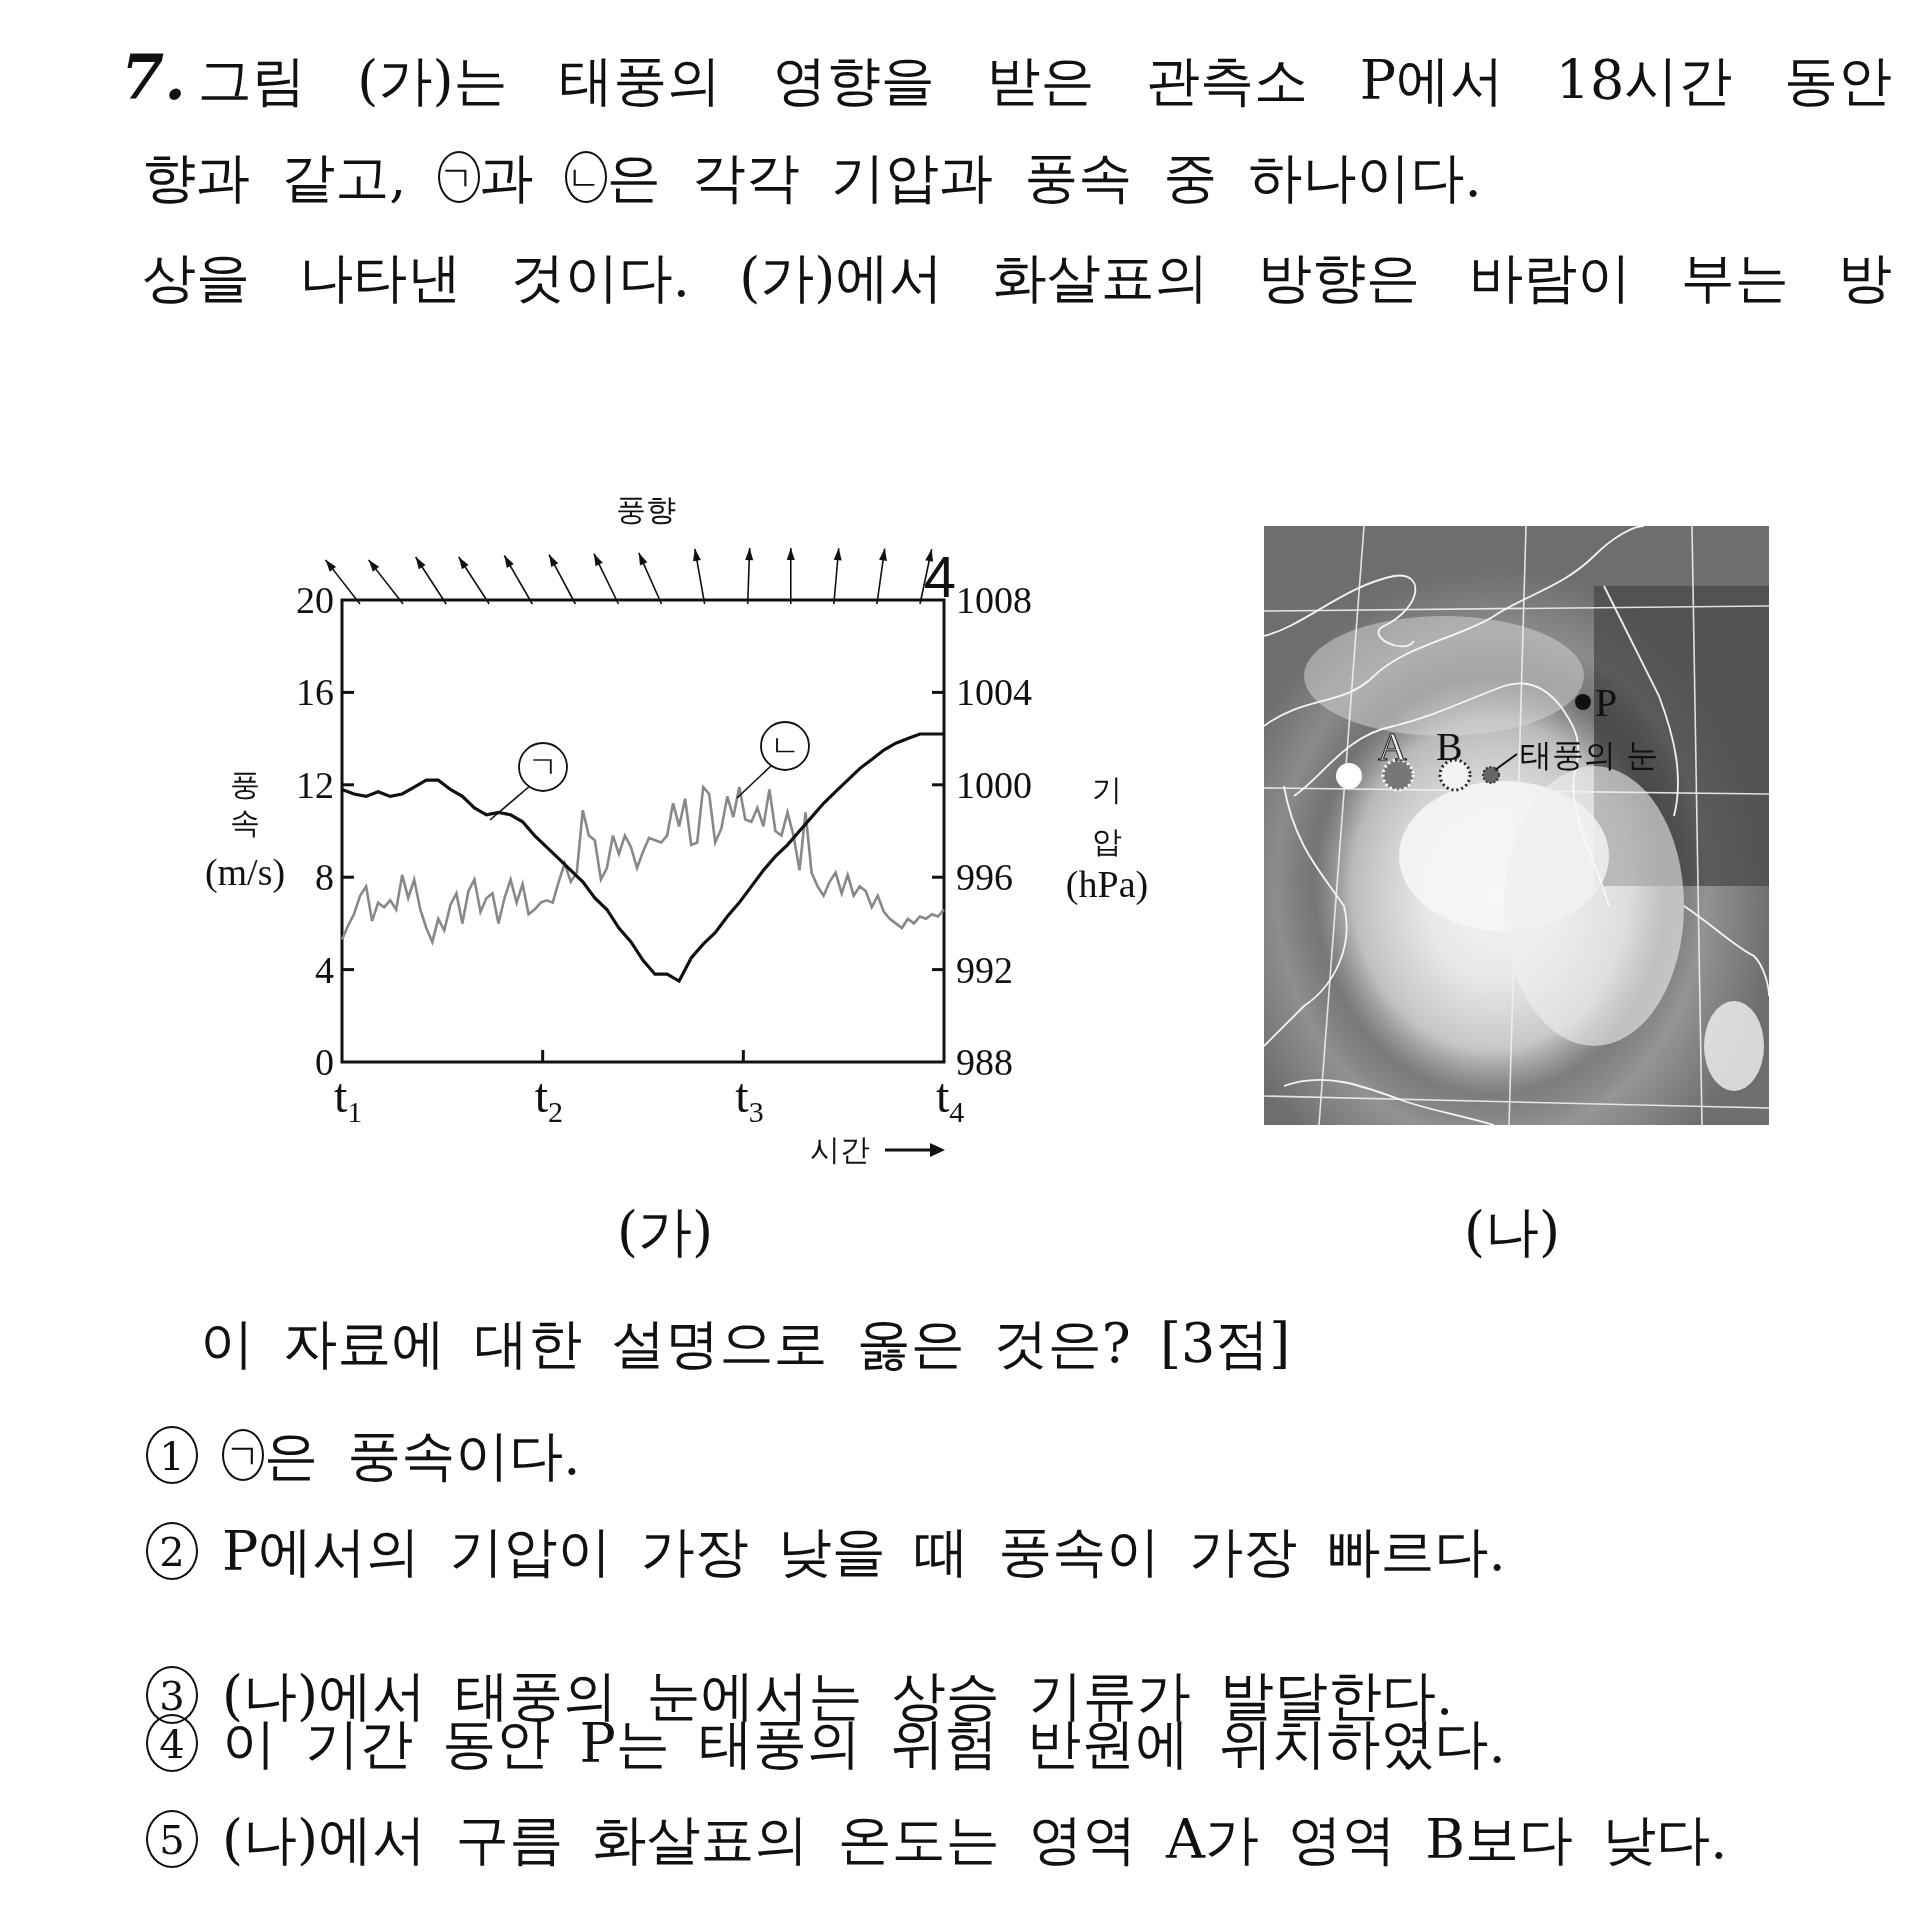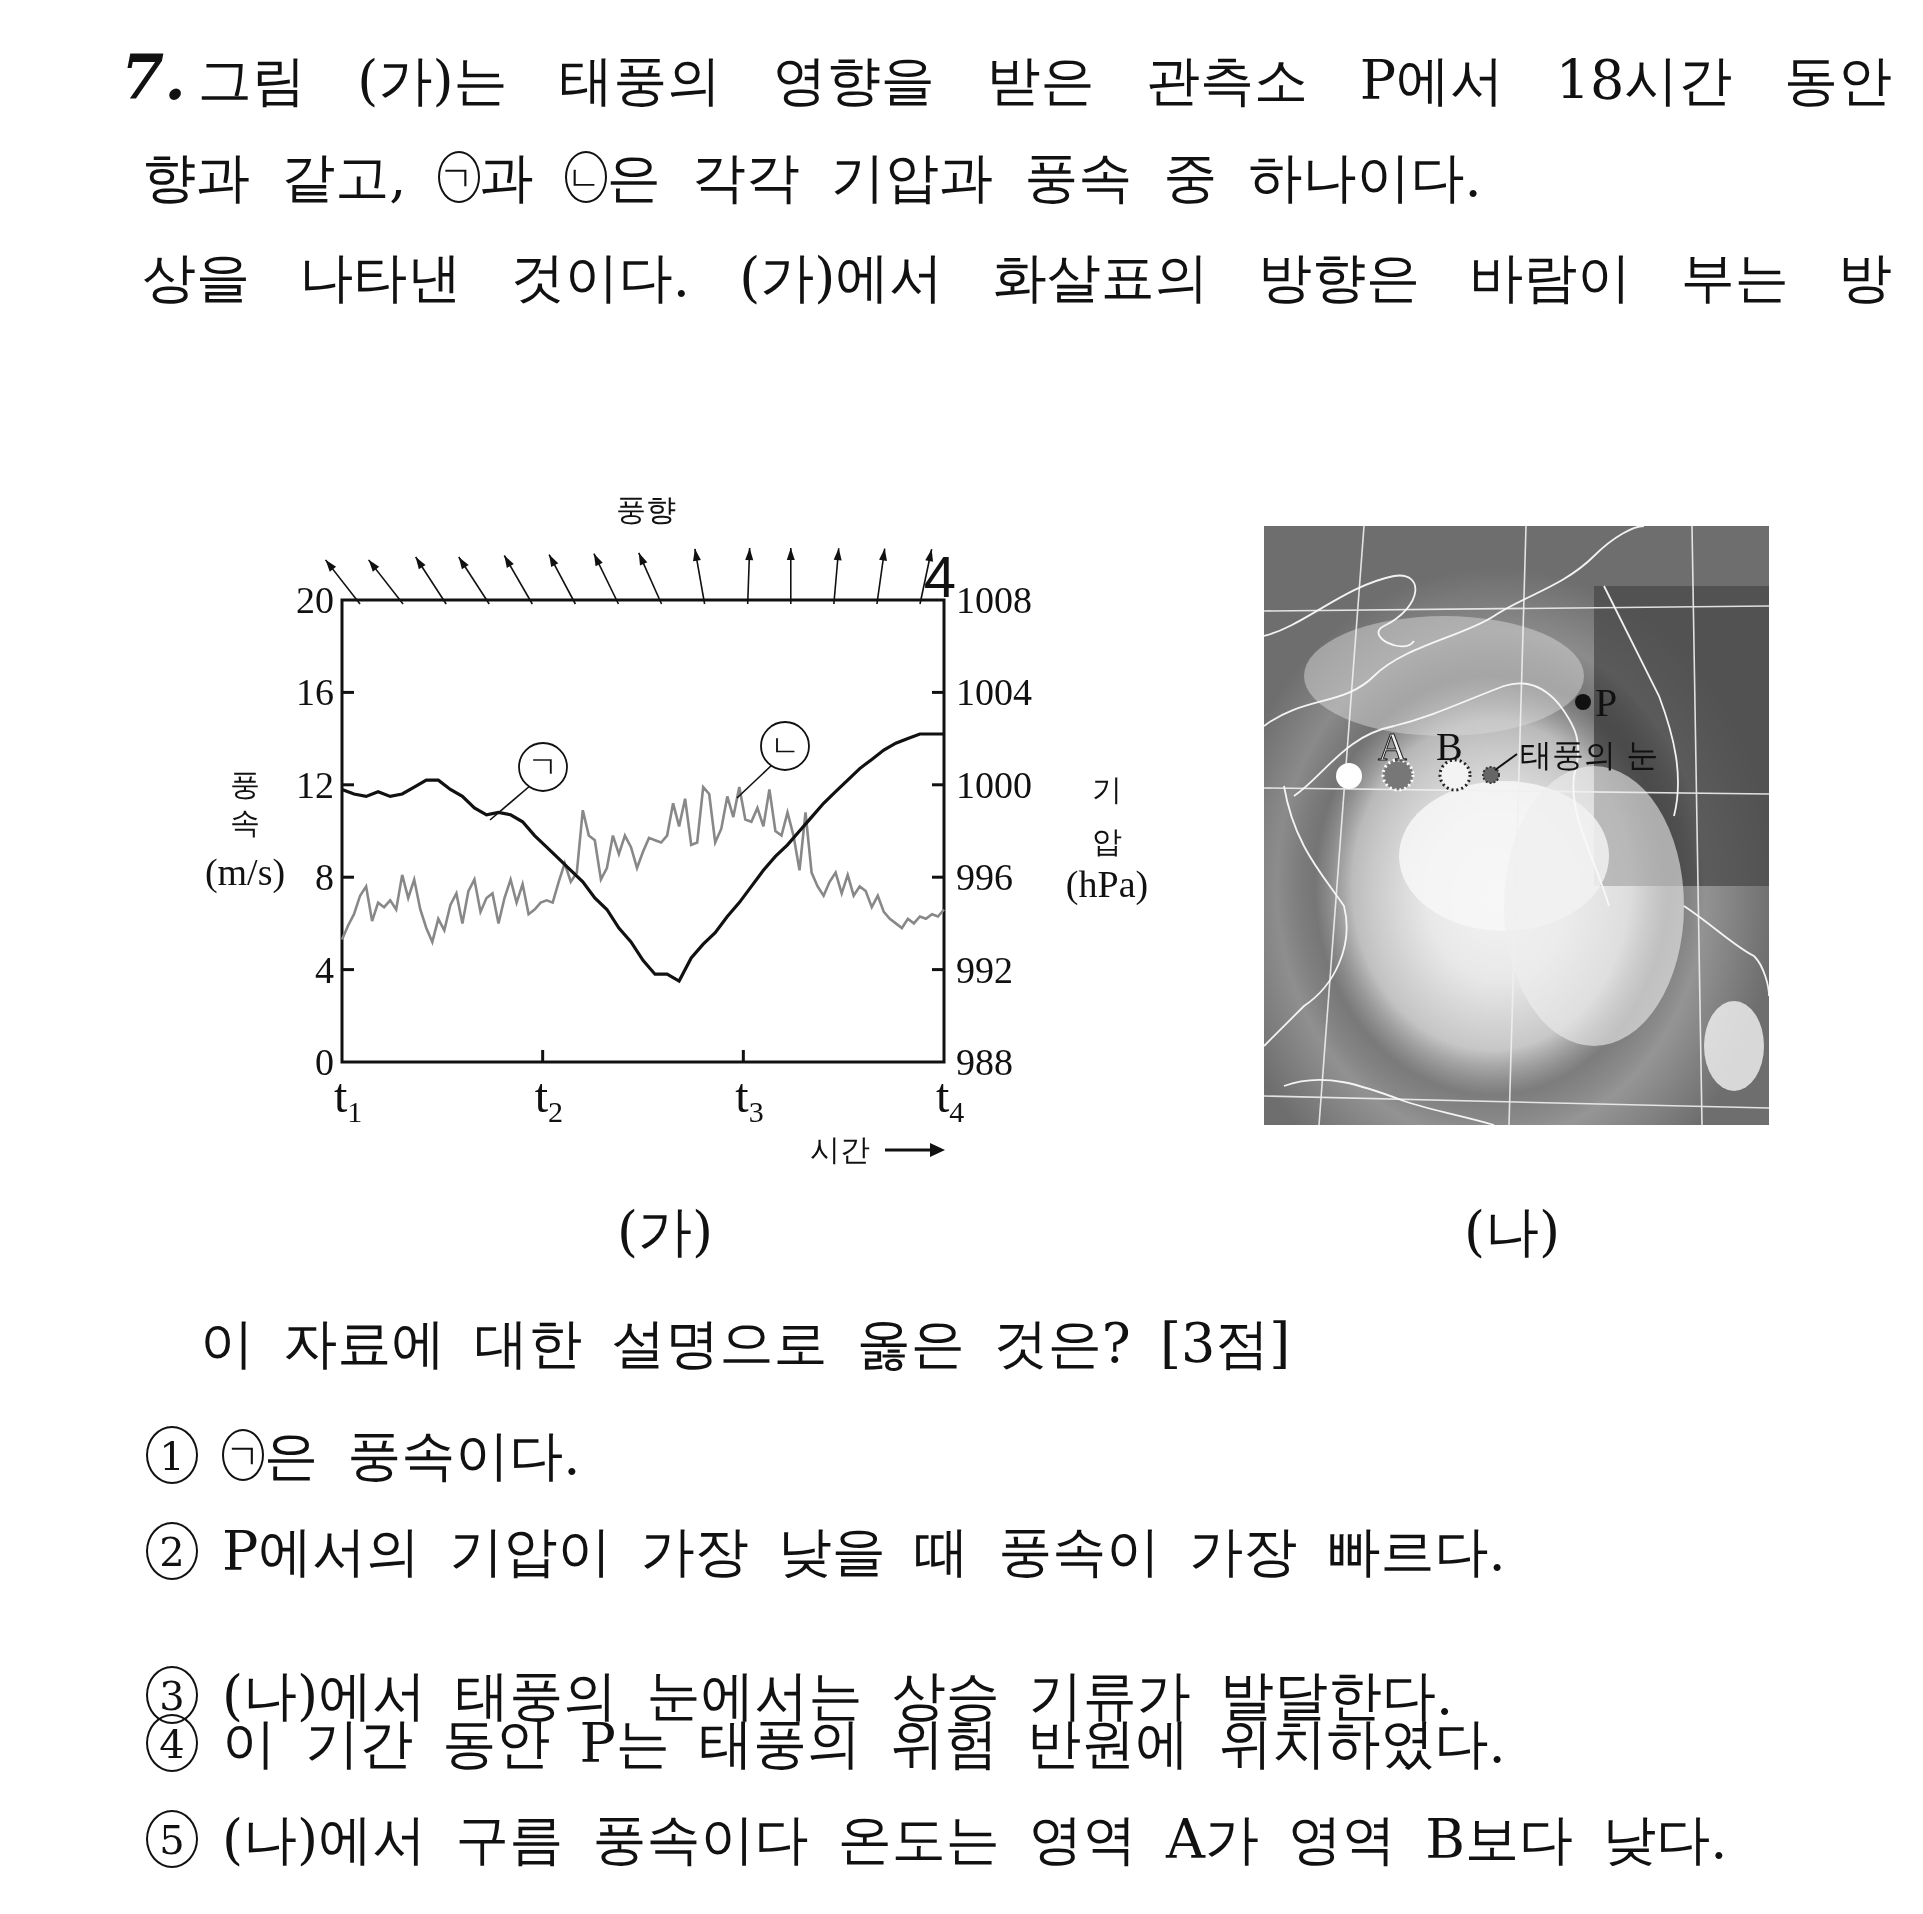--- a/index.html
+++ b/index.html
@@ -218,14 +218,14 @@
 <div class="choice" style="top:1516px;">
   <span class="cnum">2</span><span>P에서의 기압이 가장 낮을 때 풍속이 가장 빠르다.</span>
 </div>
 <div class="choice" style="top:1612px;margin-top:48px;">
   <span class="cnum">3</span><span>(나)에서 태풍의 눈에서는 상승 기류가 발달한다.</span>
 </div>
 <div class="choice" style="top:1708px;">
   <span class="cnum">4</span><span>이 기간 동안 P는 태풍의 위험 반원에 위치하였다.</span>
 </div>
 <div class="choice" style="top:1804px;">
-  <span class="cnum">5</span><span>(나)에서 구름 풍속이다 온도는 영역 A가 영역 B보다 낮다.</span>
+  <span class="cnum">5</span><span>(나)에서 구름 화살표의 온도는 영역 A가 영역 B보다 낮다.</span>
 </div>
 
 </body></html>

